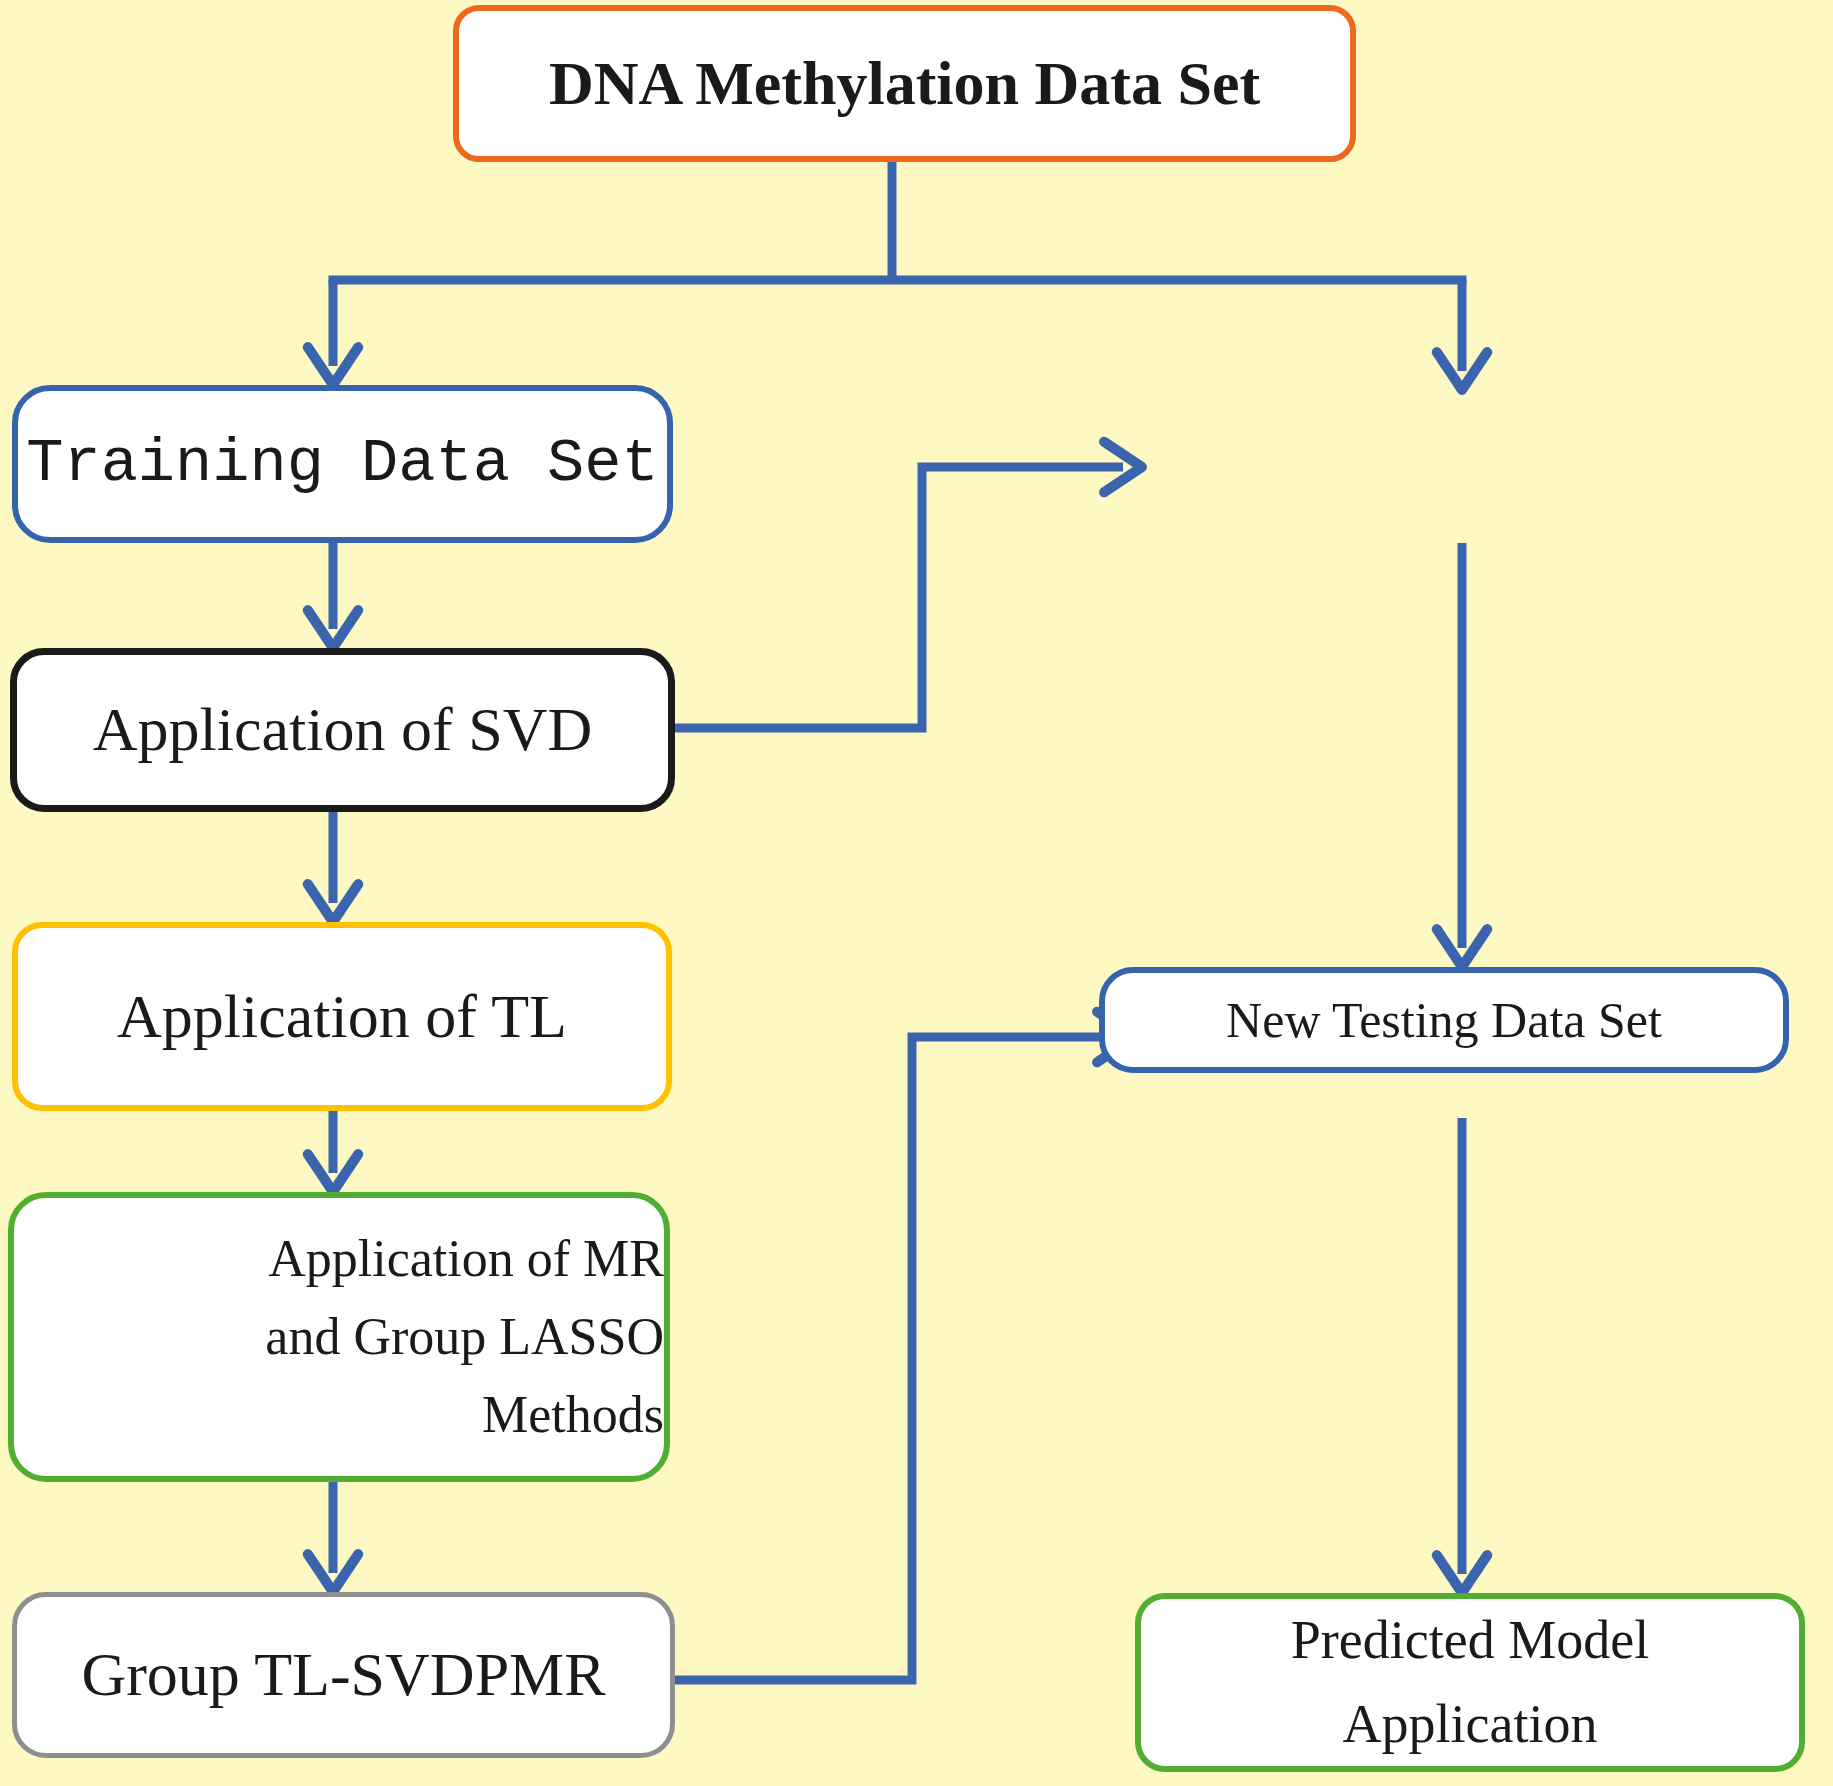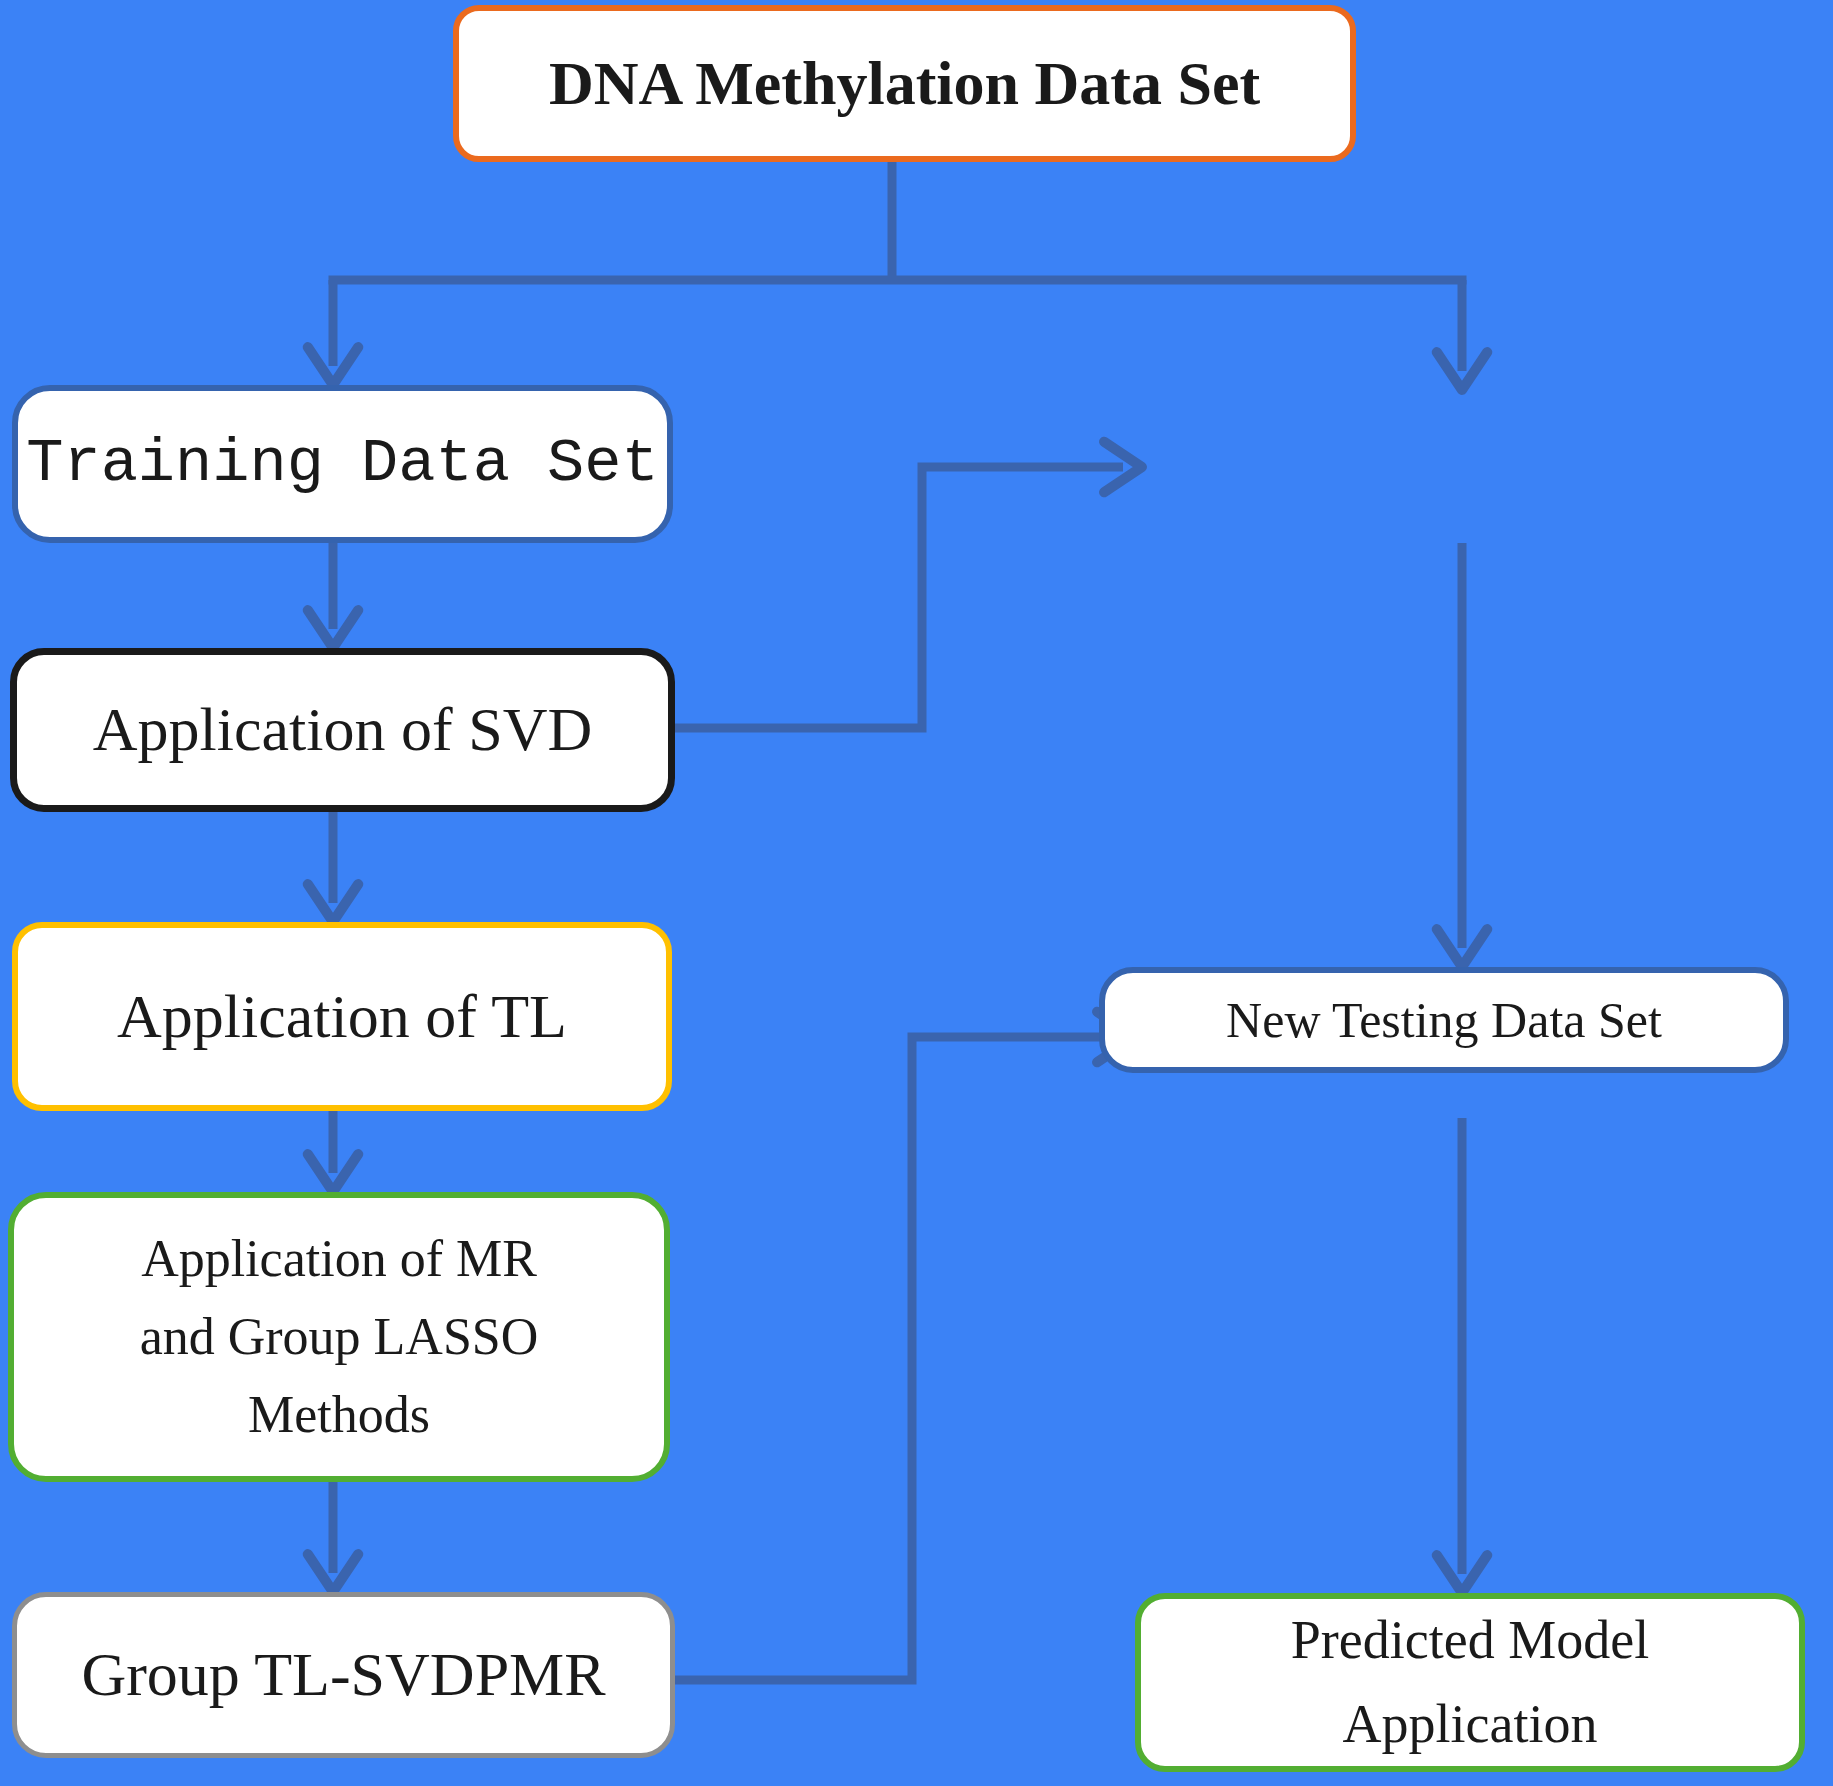--- a/index.html
+++ b/index.html
@@ -1,20 +1,20 @@
 <!DOCTYPE html>
 <html><head>
 <meta charset="utf-8">
 <style>
   html,body{margin:0;padding:0;background:#ffffff;}
   .canvas{
     position:relative;
     width:1833px;
     height:1786px;
-    background:#3b82f6;
+    background:#fef9c3;
     font-family:"Liberation Serif","DejaVu Serif",serif;
     color:#1a1a1a;
     overflow:hidden;
   }
   .edges-layer{
     position:absolute;
     left:0;top:0;
     width:1833px;height:1786px;
   }
   .node{
@@ -34,21 +34,21 @@
   .b-black{border:7px solid #1a1a1a;}
   .b-gold{border:6px solid #FFC000;}
   .b-green{border:6px solid #52AE32;}
   .b-gray{border:5px solid #8E8E8E;}
 
   .n-dna{left:453px;top:5px;width:903px;height:157px;border-radius:26px;font-size:62px;font-weight:bold;}
   .n-training{left:12px;top:385px;width:661px;height:158px;border-radius:38px;font-size:62px;font-family:Liberation Mono, monospace;}
   .n-testing{left:1142px;top:390px;width:651px;height:153px;border-radius:30px;font-size:62px;}
   .n-svd{left:10px;top:648px;width:665px;height:164px;border-radius:34px;font-size:62px;}
   .n-tl{left:12px;top:922px;width:660px;height:189px;border-radius:30px;font-size:62px;}
-  .n-mr{left:8px;top:1192px;width:662px;height:290px;border-radius:38px;font-size:52px;line-height:1.5;}
+  .n-mr{left:8px;top:1192px;width:662px;height:290px;border-radius:38px;font-size:52px;line-height:1.5;align-items:flex-end;}
   .n-find{left:12px;top:1592px;width:663px;height:166px;border-radius:34px;font-size:62px;}
   .n-newtesting{left:1099px;top:967px;width:690px;height:106px;border-radius:34px;font-size:50px;}
   .n-predicted{left:1135px;top:1593px;width:670px;height:179px;border-radius:30px;font-size:54px;line-height:1.55;}
 </style>
 </head>
 <body>
 
 <div class="canvas">
 
   <svg class="edges-layer" width="1833" height="1786" viewBox="0 0 1833 1786" fill="none" xmlns="http://www.w3.org/2000/svg">

